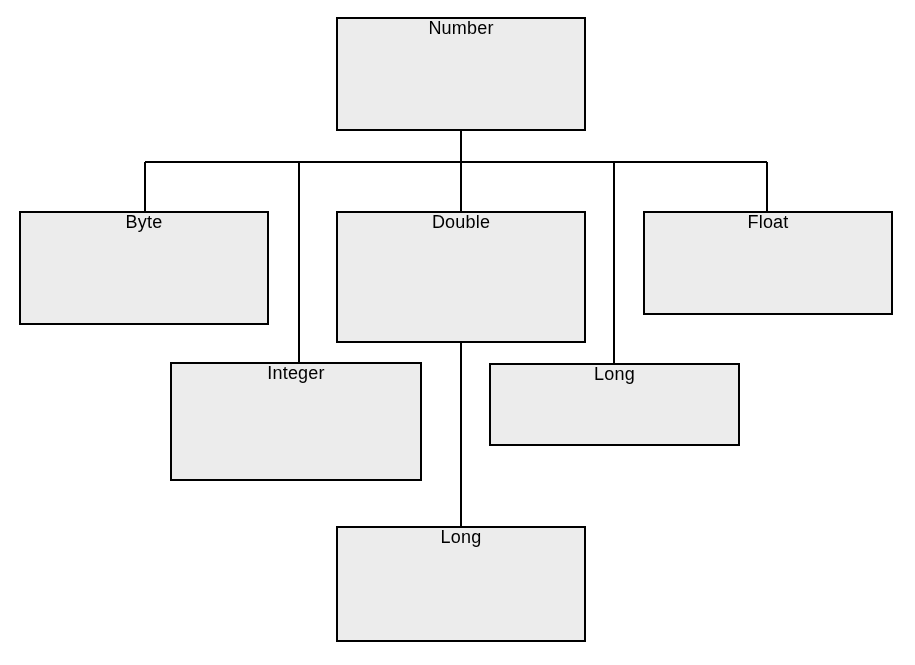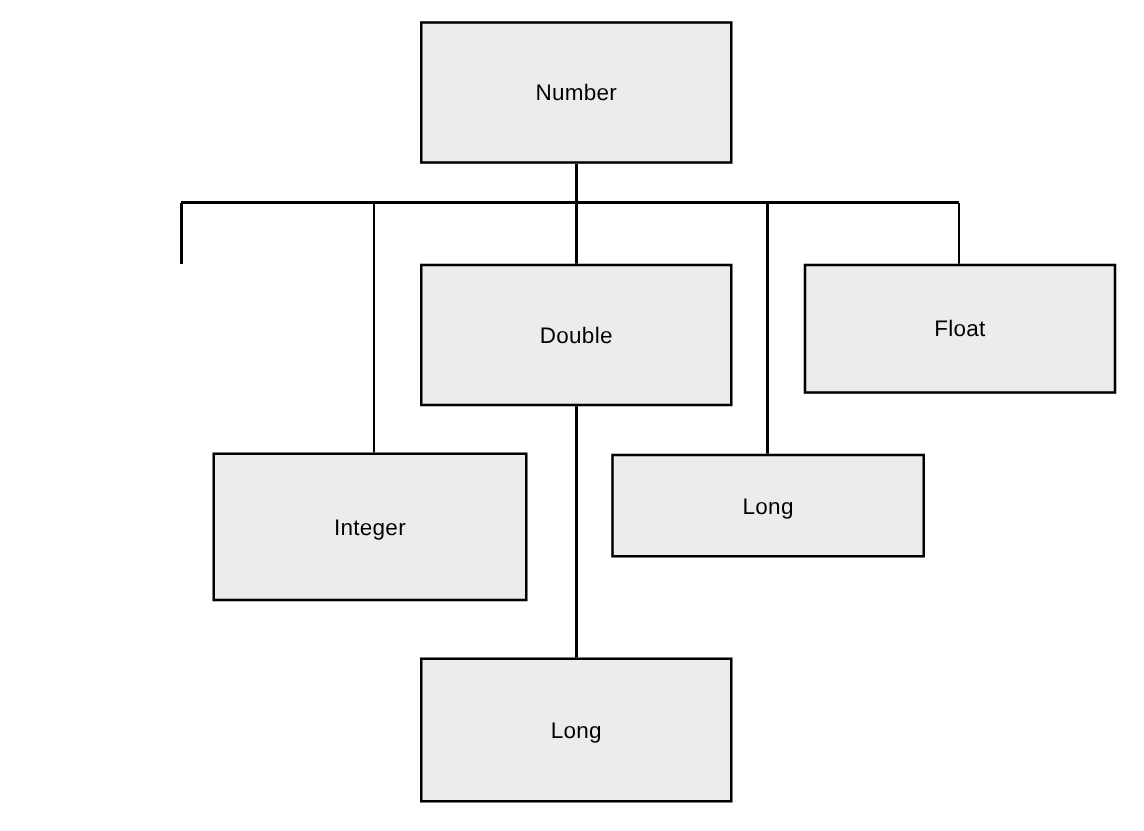--- a/index.html
+++ b/index.html
@@ -25,21 +25,21 @@
     width: 915px;
     height: 665px;
     pointer-events: none;
   }
   .node-box {
     position: absolute;
     box-sizing: border-box;
     background: #ececec;
     border: 2px solid #000000;
     display: flex;
-    align-items: center;
+    align-items: flex-start;
     justify-content: center;
     z-index: 2;
   }
   .node-label {
     font-family: "Liberation Sans", sans-serif;
     font-size: 18px;
     font-weight: 400;
     color: #000000;
     line-height: 1;
     letter-spacing: 0.2px;
@@ -62,22 +62,25 @@
       <line x1="614" y1="162" x2="614" y2="363"></line>
       <line x1="767" y1="162" x2="767" y2="211"></line>
       <line x1="461" y1="325" x2="461" y2="526"></line>
     </g>
   </svg>
 
   <div class="node-box" style="left:336px; top:17px; width:250px; height:114px;">
     <span class="node-label">Number</span>
   </div>
 
+  <div class="node-box" style="left:19px; top:211px; width:250px; height:114px;">
+    <span class="node-label">Byte</span>
+  </div>
 
-  <div class="node-box" style="left:336px; top:211px; width:250px; height:114px;">
+  <div class="node-box" style="left:336px; top:211px; width:250px; height:132px;">
     <span class="node-label">Double</span>
   </div>
 
   <div class="node-box" style="left:643px; top:211px; width:250px; height:104px;">
     <span class="node-label">Float</span>
   </div>
 
   <div class="node-box" style="left:170px; top:362px; width:252px; height:119px;">
     <span class="node-label">Integer</span>
   </div>

